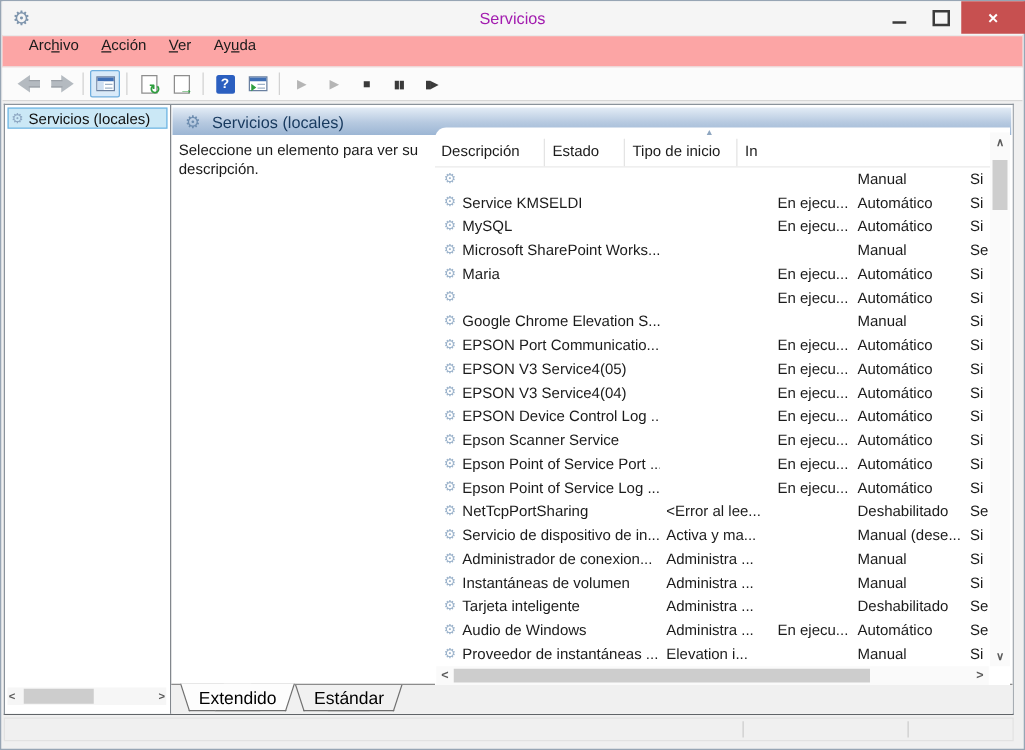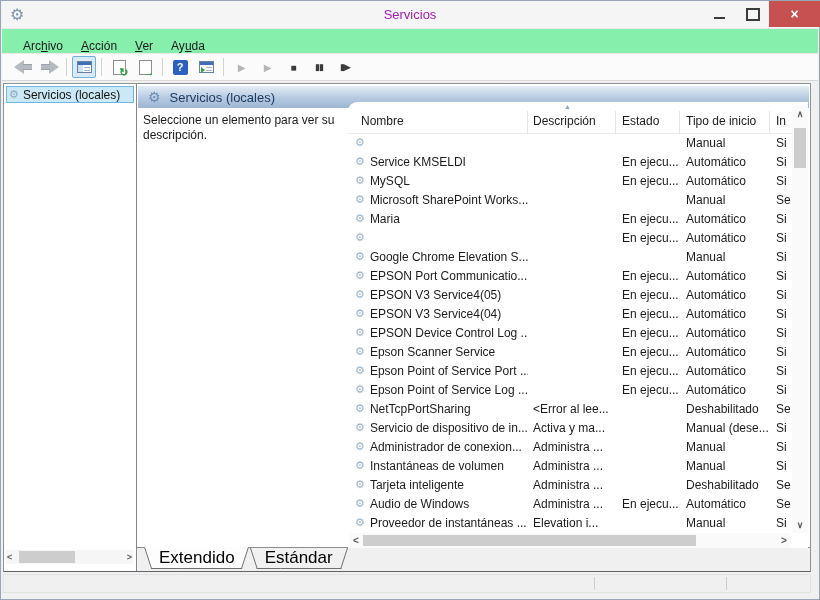--- a/index.html
+++ b/index.html
@@ -13,23 +13,23 @@
   .app-icon{position:absolute;left:8px;top:4px;font-size:16px;color:#7e95ad}
   .win-title{position:absolute;left:0;right:0;top:6px;text-align:center;font-size:13px;color:#a21caf}
   .cap-btn{position:absolute;top:0;height:26px;display:flex;align-items:center;justify-content:center}
   .btn-min{left:701px;width:32px}
   .btn-min .bar{width:11px;height:2px;background:#3b3b3b;margin-top:8px}
   .btn-max{left:735px;width:32px}
   .btn-max .box{width:10px;height:9px;border:2px solid #3b3b3b}
   .btn-close{left:767px;width:51px;background:#c75050;color:#fff;font-size:14px;font-weight:bold}
 
   
-  .menubar{position:absolute;left:1px;right:1px;top:27px;height:26px;background:#86efac;
+  .menubar{position:absolute;left:1px;right:1px;top:27px;height:26px;background:#fca5a5;
            border-top:1px solid #e9e9e9;border-bottom:1px solid #e9e9e9;box-sizing:border-box;
-           display:flex;align-items:flex-end;padding-left:12px;font-size:12px;color:#1b1b1b}
+           display:flex;align-items:flex-start;padding-left:12px;font-size:12px;color:#1b1b1b}
   .menu-item{padding:0 9px;display:flex;align-items:center}
   .menu-item u{text-decoration:underline}
 
   
   .toolbar{position:absolute;left:1px;right:1px;top:53px;height:27px;background:#fbfbfb;
            border-bottom:1px solid #d7d7d7;box-sizing:border-box;display:flex;align-items:center;padding-left:8px}
   .tb-btn{width:24px;height:22px;display:flex;align-items:center;justify-content:center;margin:0 1px;position:relative}
   .tb-sep{width:1px;height:18px;background:#d2d2d2;margin:0 4px}
   .nav-arrow{position:relative;width:19px;height:14px}
   .nav-arrow .tri{position:absolute;top:0;width:0;height:0;border-top:7px solid transparent;border-bottom:7px solid transparent}
@@ -106,21 +106,21 @@
   .vscroll .thumb{position:absolute;left:2px;right:2px;top:22px;height:40px;background:#cdcdcd}
   .hscroll{position:absolute;left:1px;right:17px;bottom:0;height:15px;background:#fafafa}
   .hscroll .arr{position:absolute;top:0;bottom:0;width:14px;display:flex;align-items:center;justify-content:center;
                 font-size:10px;color:#5a5a5a;font-weight:bold}
   .hscroll .arr.left{left:0}.hscroll .arr.right{right:0}
   .hscroll .thumb{position:absolute;left:14px;width:333px;top:2px;height:11px;background:#cdcdcd}
 
   
   .tabstrip{position:absolute;left:133px;right:0;bottom:0;height:24px;background:#f0f0f0;
             border-top:1px solid #8c8c8c;box-sizing:border-box;display:flex;padding-left:7px}
-  .tab{position:relative;z-index:1;height:20px;padding:1px 15px 0;font-size:17px;color:#000;line-height:18px}
+  .tab{position:relative;z-index:1;height:20px;padding:1px 15px 0;font-size:14px;color:#000;line-height:18px}
   .tab::before,.tab::after{content:"";position:absolute;top:0;bottom:0;width:62%;z-index:-1;background:#f1f1f1;box-sizing:border-box}
   .tab::before{left:0;transform:skewX(18deg);transform-origin:0 0;border-left:1px solid #6f6f6f;border-bottom:1px solid #6f6f6f}
   .tab::after{right:0;transform:skewX(-18deg);transform-origin:100% 0;border-right:1px solid #6f6f6f;border-bottom:1px solid #6f6f6f}
   .tab.active{margin-top:-1px;padding-top:2px}
   .tab.active::before,.tab.active::after{background:#fdfdfd}
 
   
   .statusbar{position:absolute;left:2px;width:808px;top:573px;height:19px;background:#f0f0f0;
              border:1px solid #e2e2e2;box-sizing:border-box}
   .statusbar .div1,.statusbar .div2{position:absolute;top:2px;bottom:2px;width:1px;background:#cccccc}
@@ -238,21 +238,20 @@
     <div class="view">
       <div class="banner">
         <span class="logo">⚙</span>
         <span class="btitle">Servicios (locales)</span>
       </div>
       <div class="desc-pane">Seleccione un elemento para ver su descripción.</div>
 
       <div class="listpanel">
         <div class="lheader">
           <span class="sort-asc">▲</span>
-          <div class="hc col-name">Nombre</div>
           <div class="hc col-desc">Descripción</div>
           <div class="hc col-status">Estado</div>
           <div class="hc col-startup">Tipo de inicio</div>
           <div class="hc col-logon">In</div>
         </div>
 
         <div class="rows">
             <div class="row">
     <div class="c name">
       <span class="gear">⚙</span>

